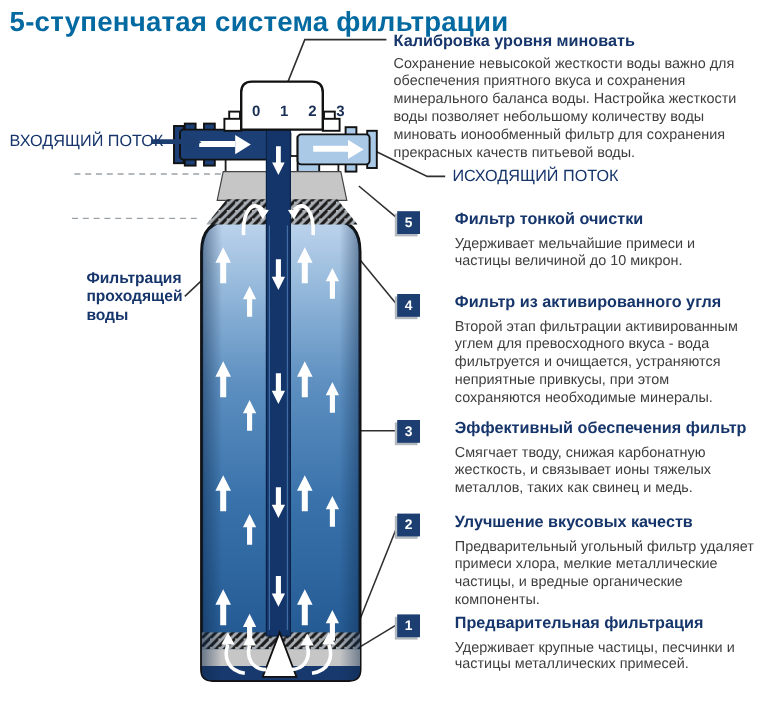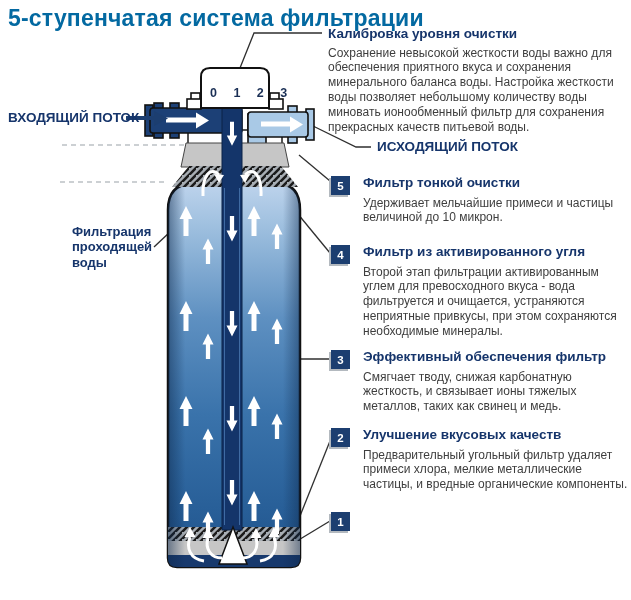--- a/index.html
+++ b/index.html
@@ -9,42 +9,42 @@
     font-family:"Liberation Sans", sans-serif;
     color:#3e3e3e; overflow:hidden;
   }
   .abs { position:absolute; }
   #page-title {
     left:8px; top:5px; font-size:23px; font-weight:bold; color:#0369a1;
     letter-spacing:0.2px;
   }
   #diagram-svg { left:0; top:0; width:631px; height:600px; }
   .flow-label {
-    font-size:13.5px; font-weight:bold; color:#16356b; white-space:nowrap;
+    font-size:13.5px; font-weight:normal; color:#16356b; white-space:nowrap;
   }
   #incoming-flow-label { left:8px; top:110px; }
   #outgoing-flow-label { left:377px; top:139px;text-align:right; }
   #passing-water-label {
     left:72px; top:224px; width:100px;
     font-size:13px; font-weight:bold; color:#16356b; line-height:1.18;
   }
   #calibration-block { left:328px; top:26px; width:298px; }
   .callout-heading {
     font-size:13.5px; font-weight:bold; color:#16356b; line-height:1.15;
     margin-bottom:4px;
   }
   .callout-body { font-size:12px; line-height:1.24; color:#3e3e3e; }
   .step { position:absolute; left:331px; display:flex; gap:13px; width:298px; }
   .step-badge {
     flex:0 0 auto; width:19px; height:19px; margin-top:1px;
     background:#1c3e70; color:#fff; font-size:11.5px; font-weight:bold;
     display:flex; align-items:center; justify-content:center;
     box-shadow:-2px 2px 0 #b3b9bf;
   }
-  .step-text { width:268px; }
+  .step-text { width:268px;margin-left:16px; }
   .step-text .callout-heading { margin-bottom:5px; }
   #step-5 { top:175px; }
   #step-4 { top:244px; }
   #step-3 { top:349px; }
   #step-2 { top:427px; }
   #step-1 { top:511px; }
   #dial-text {
     font-size:12.5px; font-weight:bold; fill:#1a2f55; letter-spacing:6.5px;
     font-family:"Liberation Sans", sans-serif;
   }
@@ -201,21 +201,21 @@
 
   <g>
     <path d="M126,118 H154" stroke="#1c3e70" stroke-width="4"></path>
     <path d="M154,111 L168,118.5 L154,126 Z" fill="#1c3e70"></path>
   </g>
 </svg>
 
 <div id="page-title" class="abs">5-ступенчатая система фильтрации</div>
 
 <div id="calibration-block" class="abs">
-  <div class="callout-heading">Калибровка уровня очистки</div>
+  <div class="callout-heading">Калибровка уровня миновать</div>
   <div class="callout-body">Сохранение невысокой жесткости воды важно для обеспечения приятного вкуса и сохранения минерального баланса воды. Настройка жесткости воды позволяет небольшому количеству воды миновать ионообменный фильтр для сохранения прекрасных качеств питьевой воды.</div>
 </div>
 
 <div id="incoming-flow-label" class="abs flow-label">ВХОДЯЩИЙ ПОТОК</div>
 <div id="outgoing-flow-label" class="abs flow-label">ИСХОДЯЩИЙ ПОТОК</div>
 <div id="passing-water-label" class="abs">Фильтрация проходящей воды</div>
 
 <div id="step-5" class="step">
   <div class="step-badge">5</div>
   <div class="step-text">
@@ -239,13 +239,17 @@
 </div>
 <div id="step-2" class="step">
   <div class="step-badge">2</div>
   <div class="step-text">
     <div class="callout-heading">Улучшение вкусовых качеств</div>
     <div class="callout-body">Предварительный угольный фильтр удаляет примеси хлора, мелкие металлические частицы, и вредные органические компоненты.</div>
   </div>
 </div>
 <div id="step-1" class="step">
   <div class="step-badge">1</div>
+  <div class="step-text">
+    <div class="callout-heading">Предварительная фильтрация</div>
+    <div class="callout-body">Удерживает крупные частицы, песчинки и частицы металлических примесей.</div>
+  </div>
 </div>
 
 </body></html>

